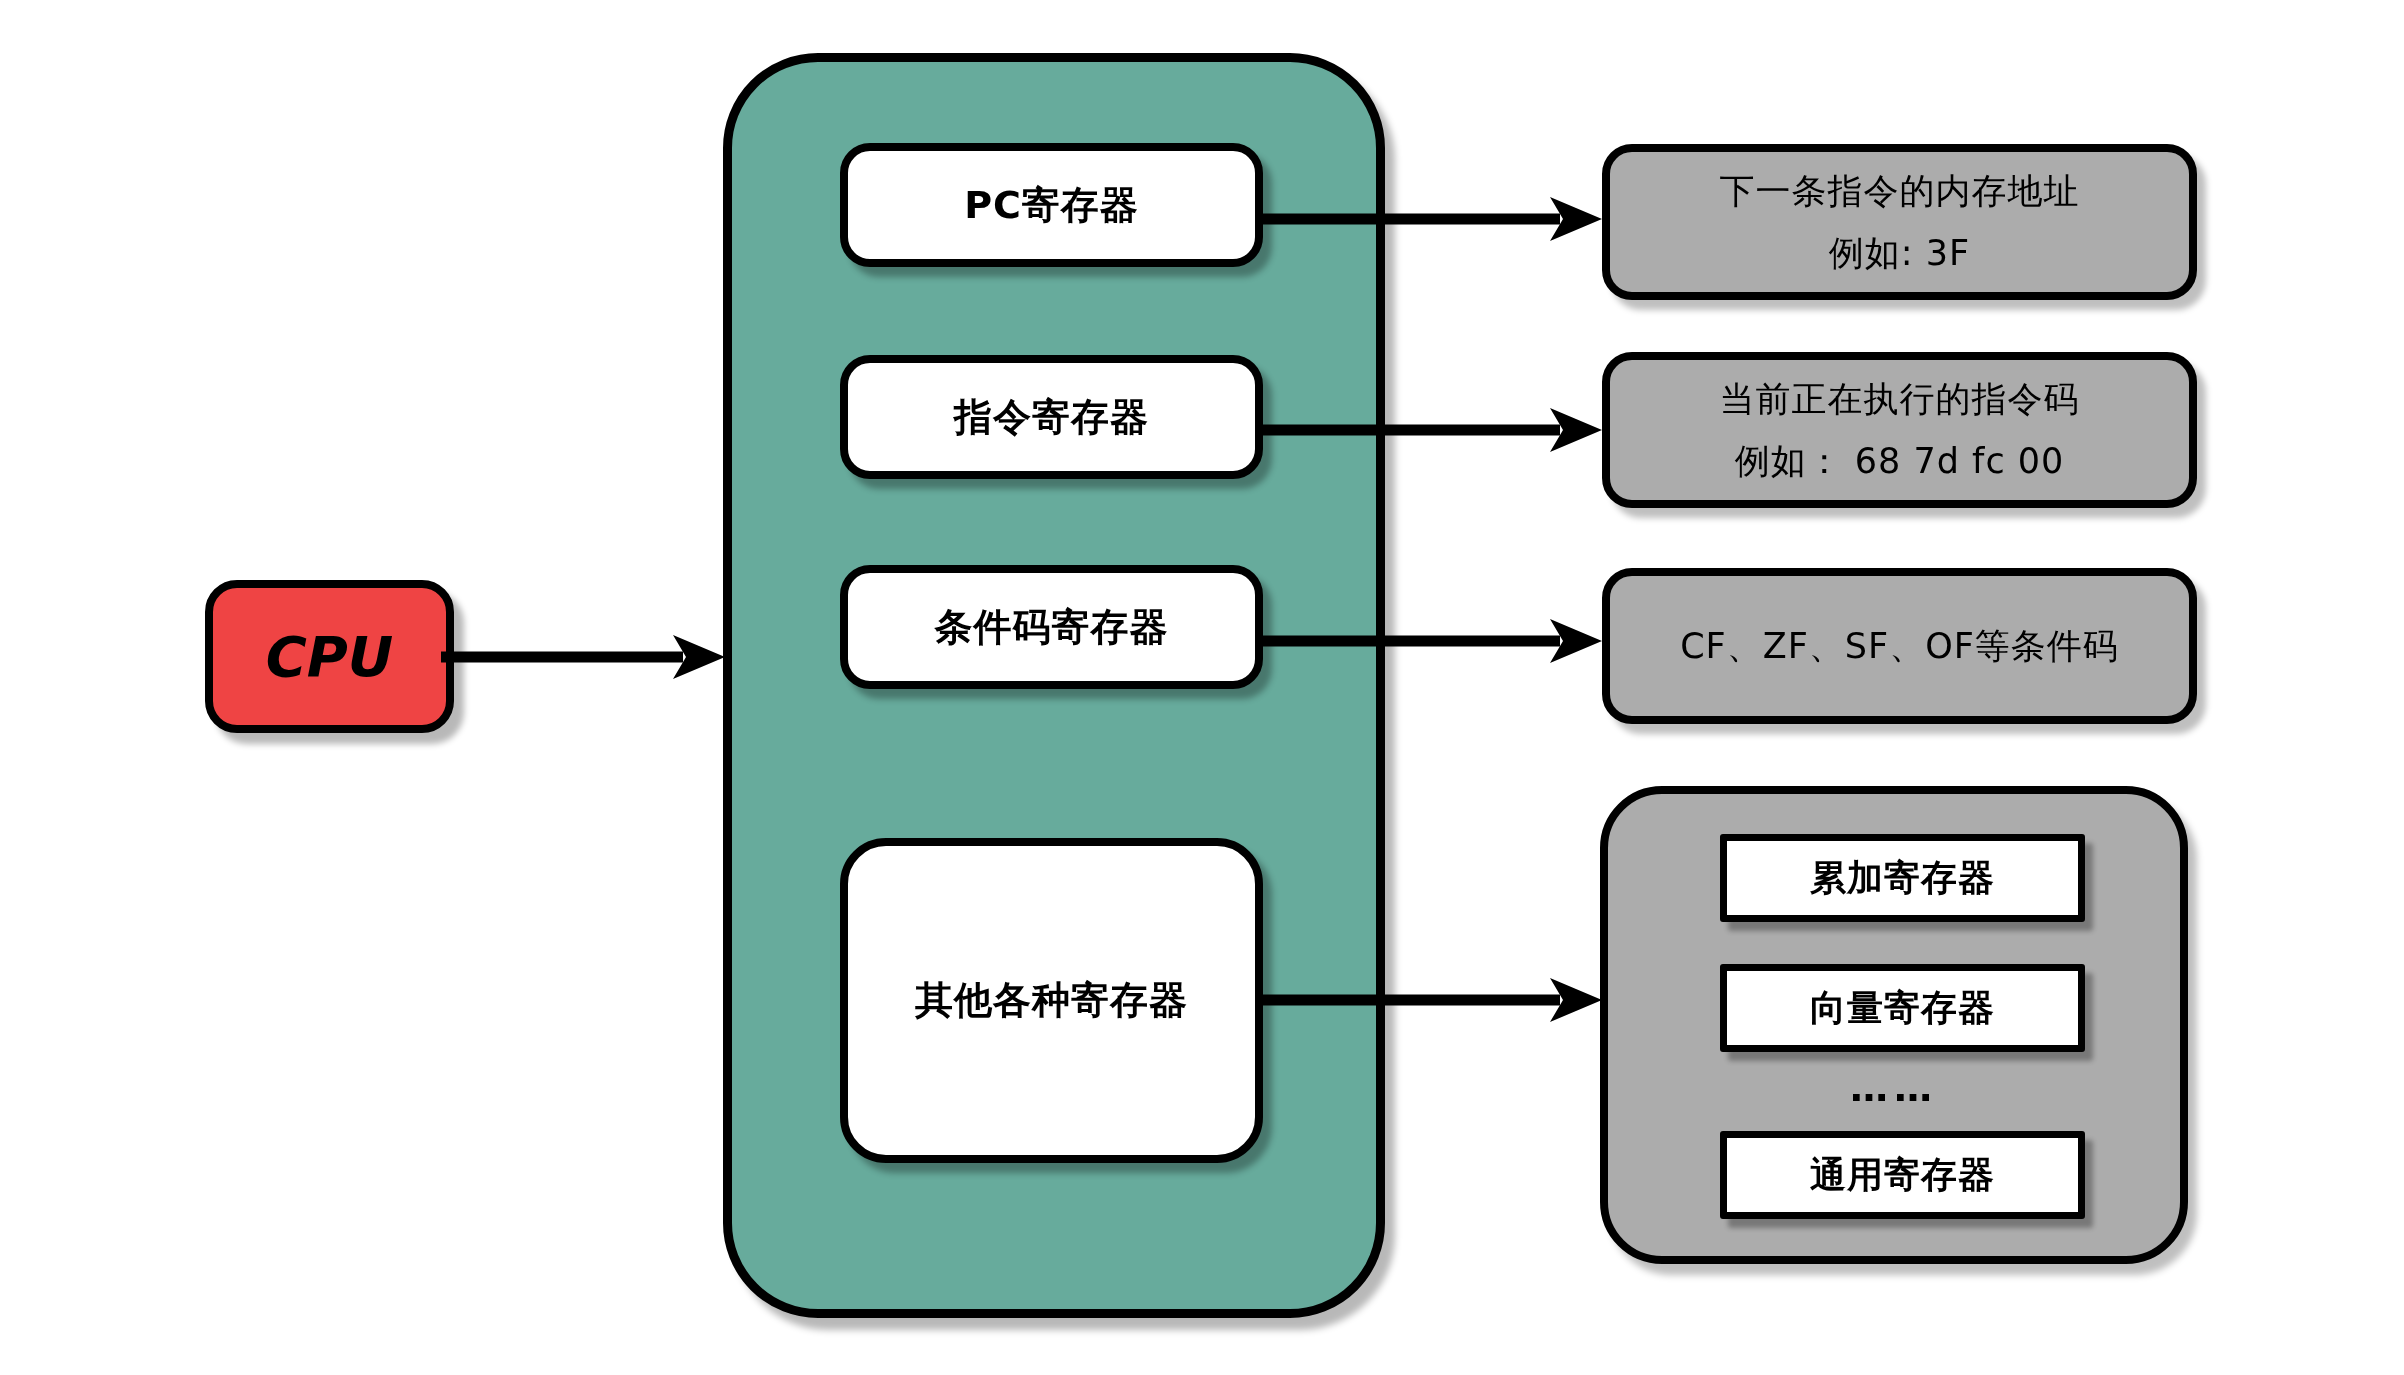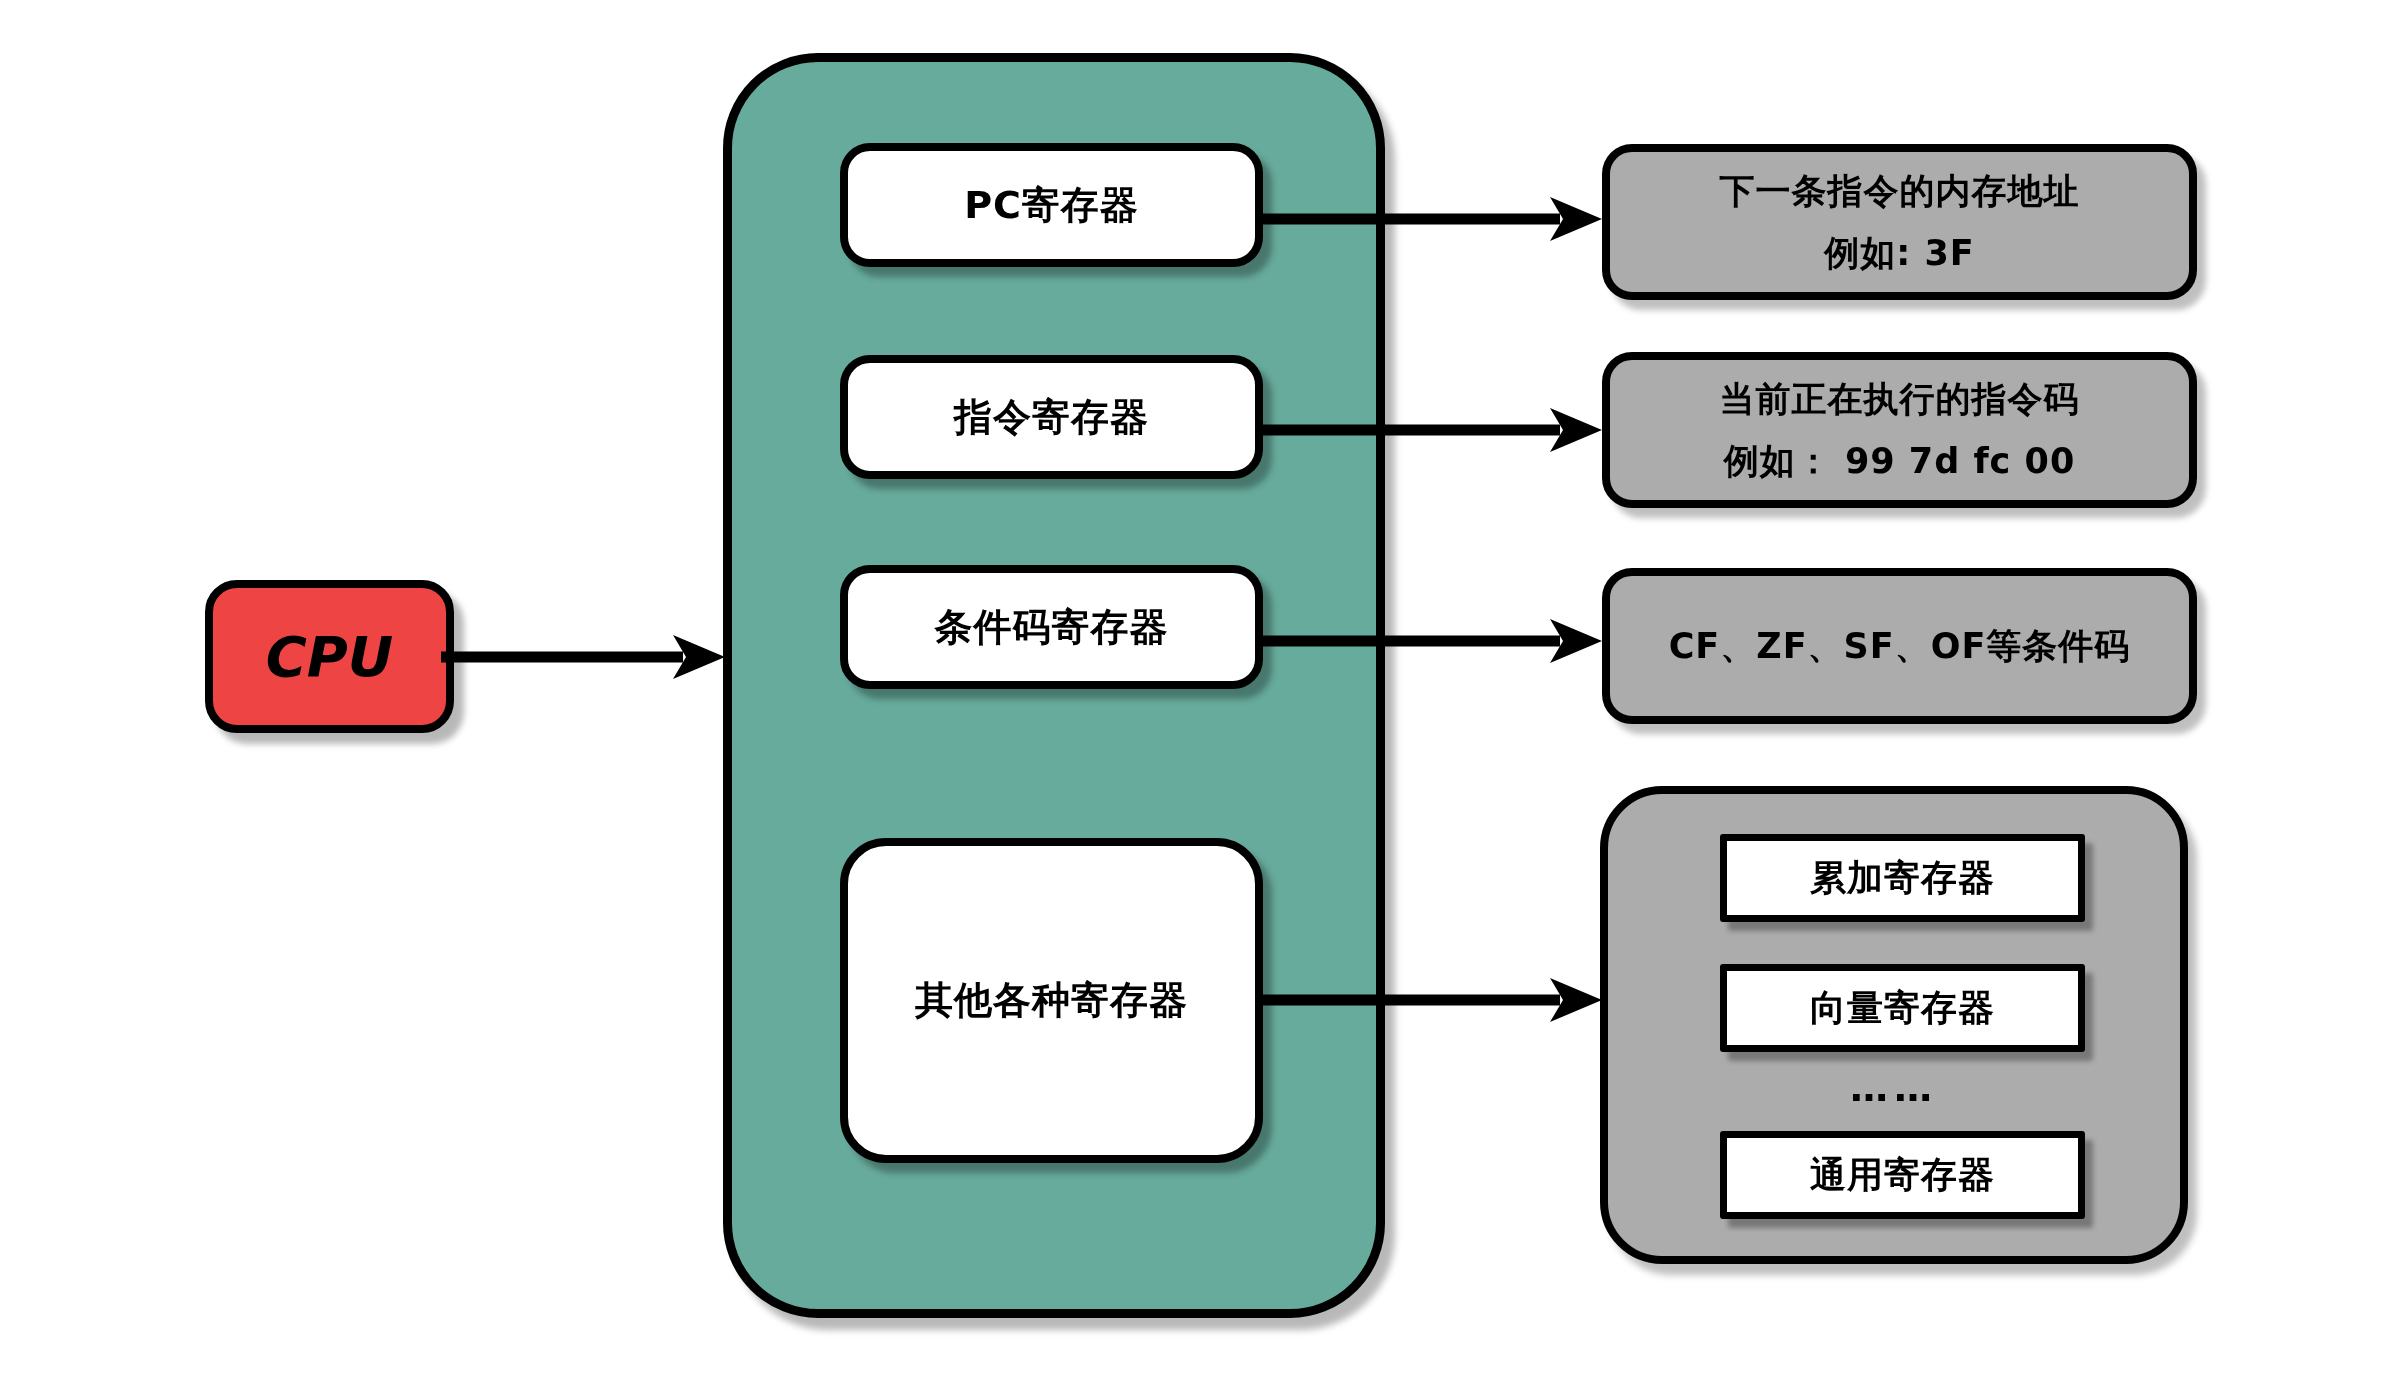--- a/index.html
+++ b/index.html
@@ -43,21 +43,21 @@
   .reg2{top:355px;}
   .reg3{top:565px;}
   .reg4{top:838px;height:325px;border-radius:46px;}
   
   .ann{
     left:1602px;width:595px;height:156px;
     background:#ACACAC;border-radius:30px;
     box-shadow:9px 10px 6px rgba(0,0,0,0.25);
     flex-direction:column;justify-content:space-around;
     padding:8px 10px;
-    font-size:35px;font-weight:700;letter-spacing:1px;
+    font-size:35px;font-weight:400;letter-spacing:1px;
     line-height:1.2;
   }
   .ann1{top:144px;}
   .ann2{top:352px;}
   .ann3{top:568px;}
   .ann .line{width:100%;}
   
   .other-panel{
     left:1600px;top:786px;width:588px;height:478px;
     background:#ACACAC;border-radius:62px;
@@ -139,21 +139,21 @@
       <path d="M342,23 L290,1 L303,23 L290,45 Z" fill="#000"></path>
     </svg>
   </div>
 
   <div class="box ann ann1">
     <div class="line">下一条指令的内存地址</div>
     <div class="line">例如: 3F</div>
   </div>
   <div class="box ann ann2">
     <div class="line">当前正在执行的指令码</div>
-    <div class="line">例如： 99 7d fc 00</div>
+    <div class="line">例如： 68 7d fc 00</div>
   </div>
   <div class="box ann ann3">
     <div class="line">CF、ZF、SF、OF等条件码</div>
   </div>
 
   <div class="box other-panel">
     <div class="mini mini1">
       <span>累加寄存器</span>
     </div>
     <div class="mini mini2">

